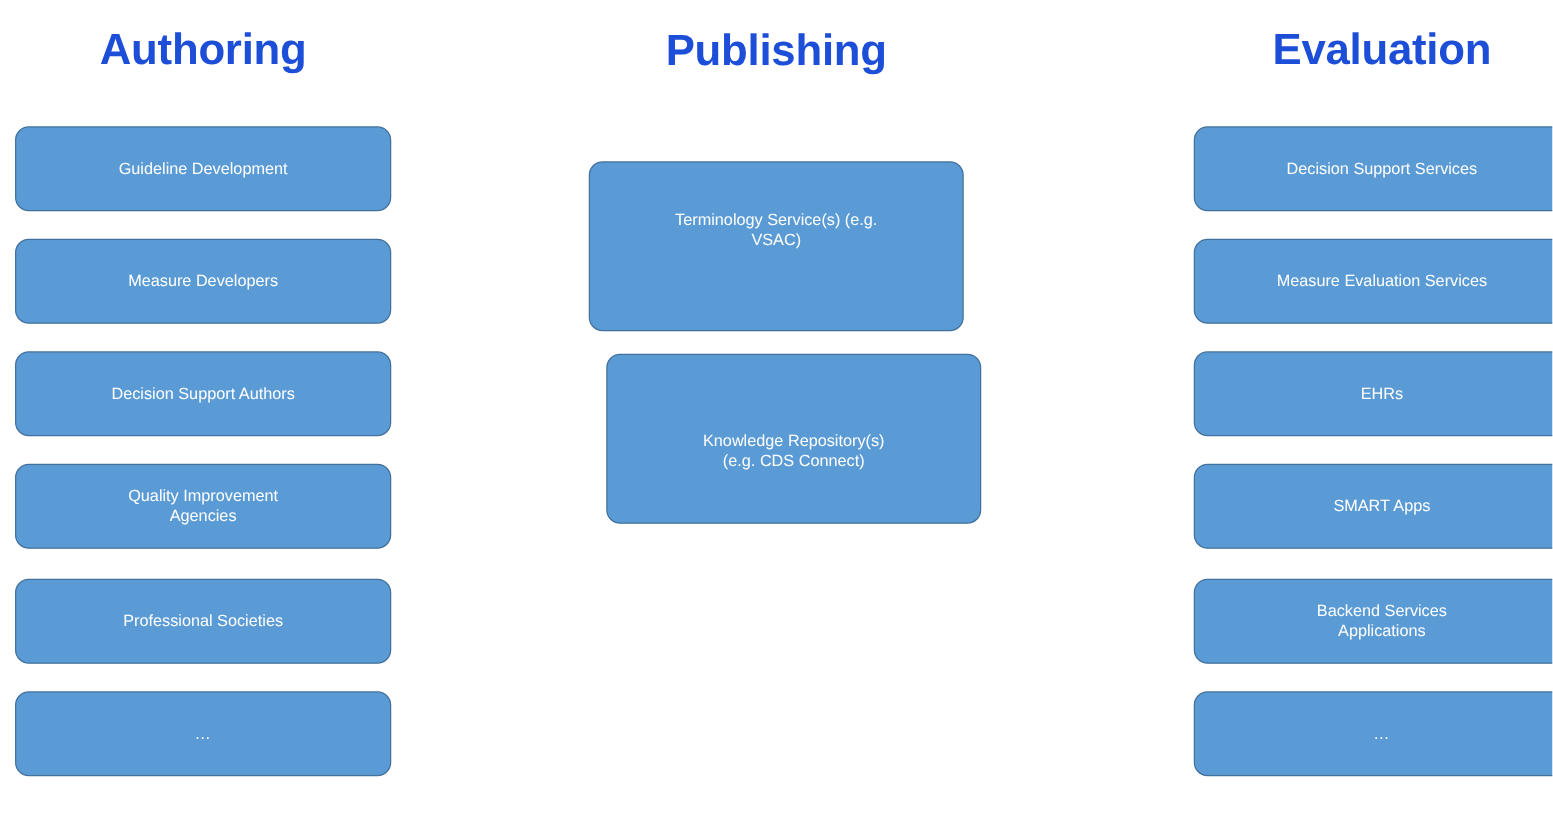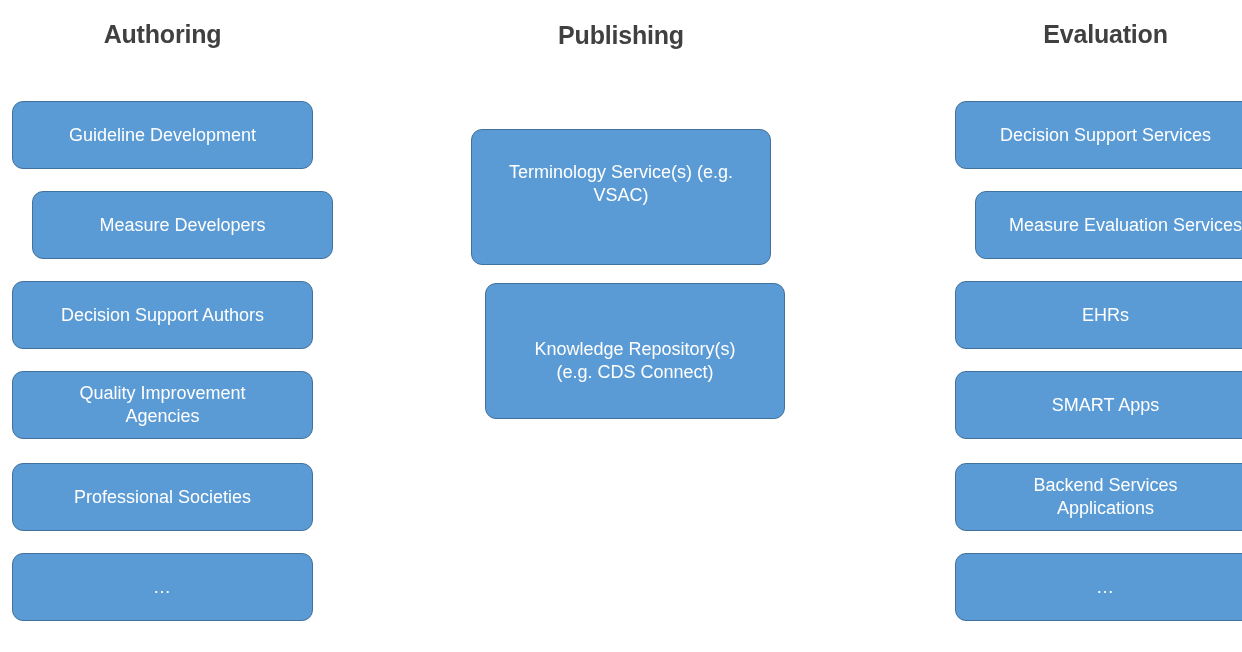--- a/index.html
+++ b/index.html
@@ -26,23 +26,23 @@
   }
   .col-authoring { left: 12px;  width: 301px; }
   .col-publishing{ left: 471px; width: 300px; }
   .col-evaluation{ left: 955px; width: 301px; }
 
   .col-title {
     position: absolute;
     left: 0;
     width: 100%;
     text-align: center;
-    font-size: 25px;
+    font-size: 35px;
     font-weight: bold;
-    color: #404040;
+    color: #1d4ed8;
     letter-spacing: -0.2px;
     line-height: 1;
     white-space: nowrap;
   }
   .col-authoring  .col-title { top: 22px; }
   .col-publishing .col-title { top: 23px; }
   .col-evaluation .col-title { top: 22px; }
 
   .node {
     position: absolute;
@@ -50,34 +50,34 @@
     width: 100%;
     box-sizing: border-box;
     background: #5B9BD5;
     border: 1.6px solid #41719C;
     border-radius: 11px;
     display: flex;
     align-items: center;
     justify-content: center;
     text-align: center;
     color: #FFFFFF;
-    font-size: 18px;
+    font-size: 13px;
     line-height: 1.26;
     padding: 0 10px;
   }
   .node-label {
     display: block;
     width: 100%;
     white-space: pre-line;
   }
 
   
   .stack6 .node { height: 68px; }
   .stack6 .node.r0 { top: 101px; }
-  .stack6 .node.r1 { top: 191px; margin-left: 20px; }
+  .stack6 .node.r1 { top: 191px; }
   .stack6 .node.r2 { top: 281px; }
   .stack6 .node.r3 { top: 371px; }
   .stack6 .node.r4 { top: 463px; }
   .stack6 .node.r5 { top: 553px; }
 
   
   .stack2 .node { height: 136px; }
   .stack2 .node.r0 { top: 129px; }
   .stack2 .node.r1 { top: 283px; margin-left: 14px; }
 

